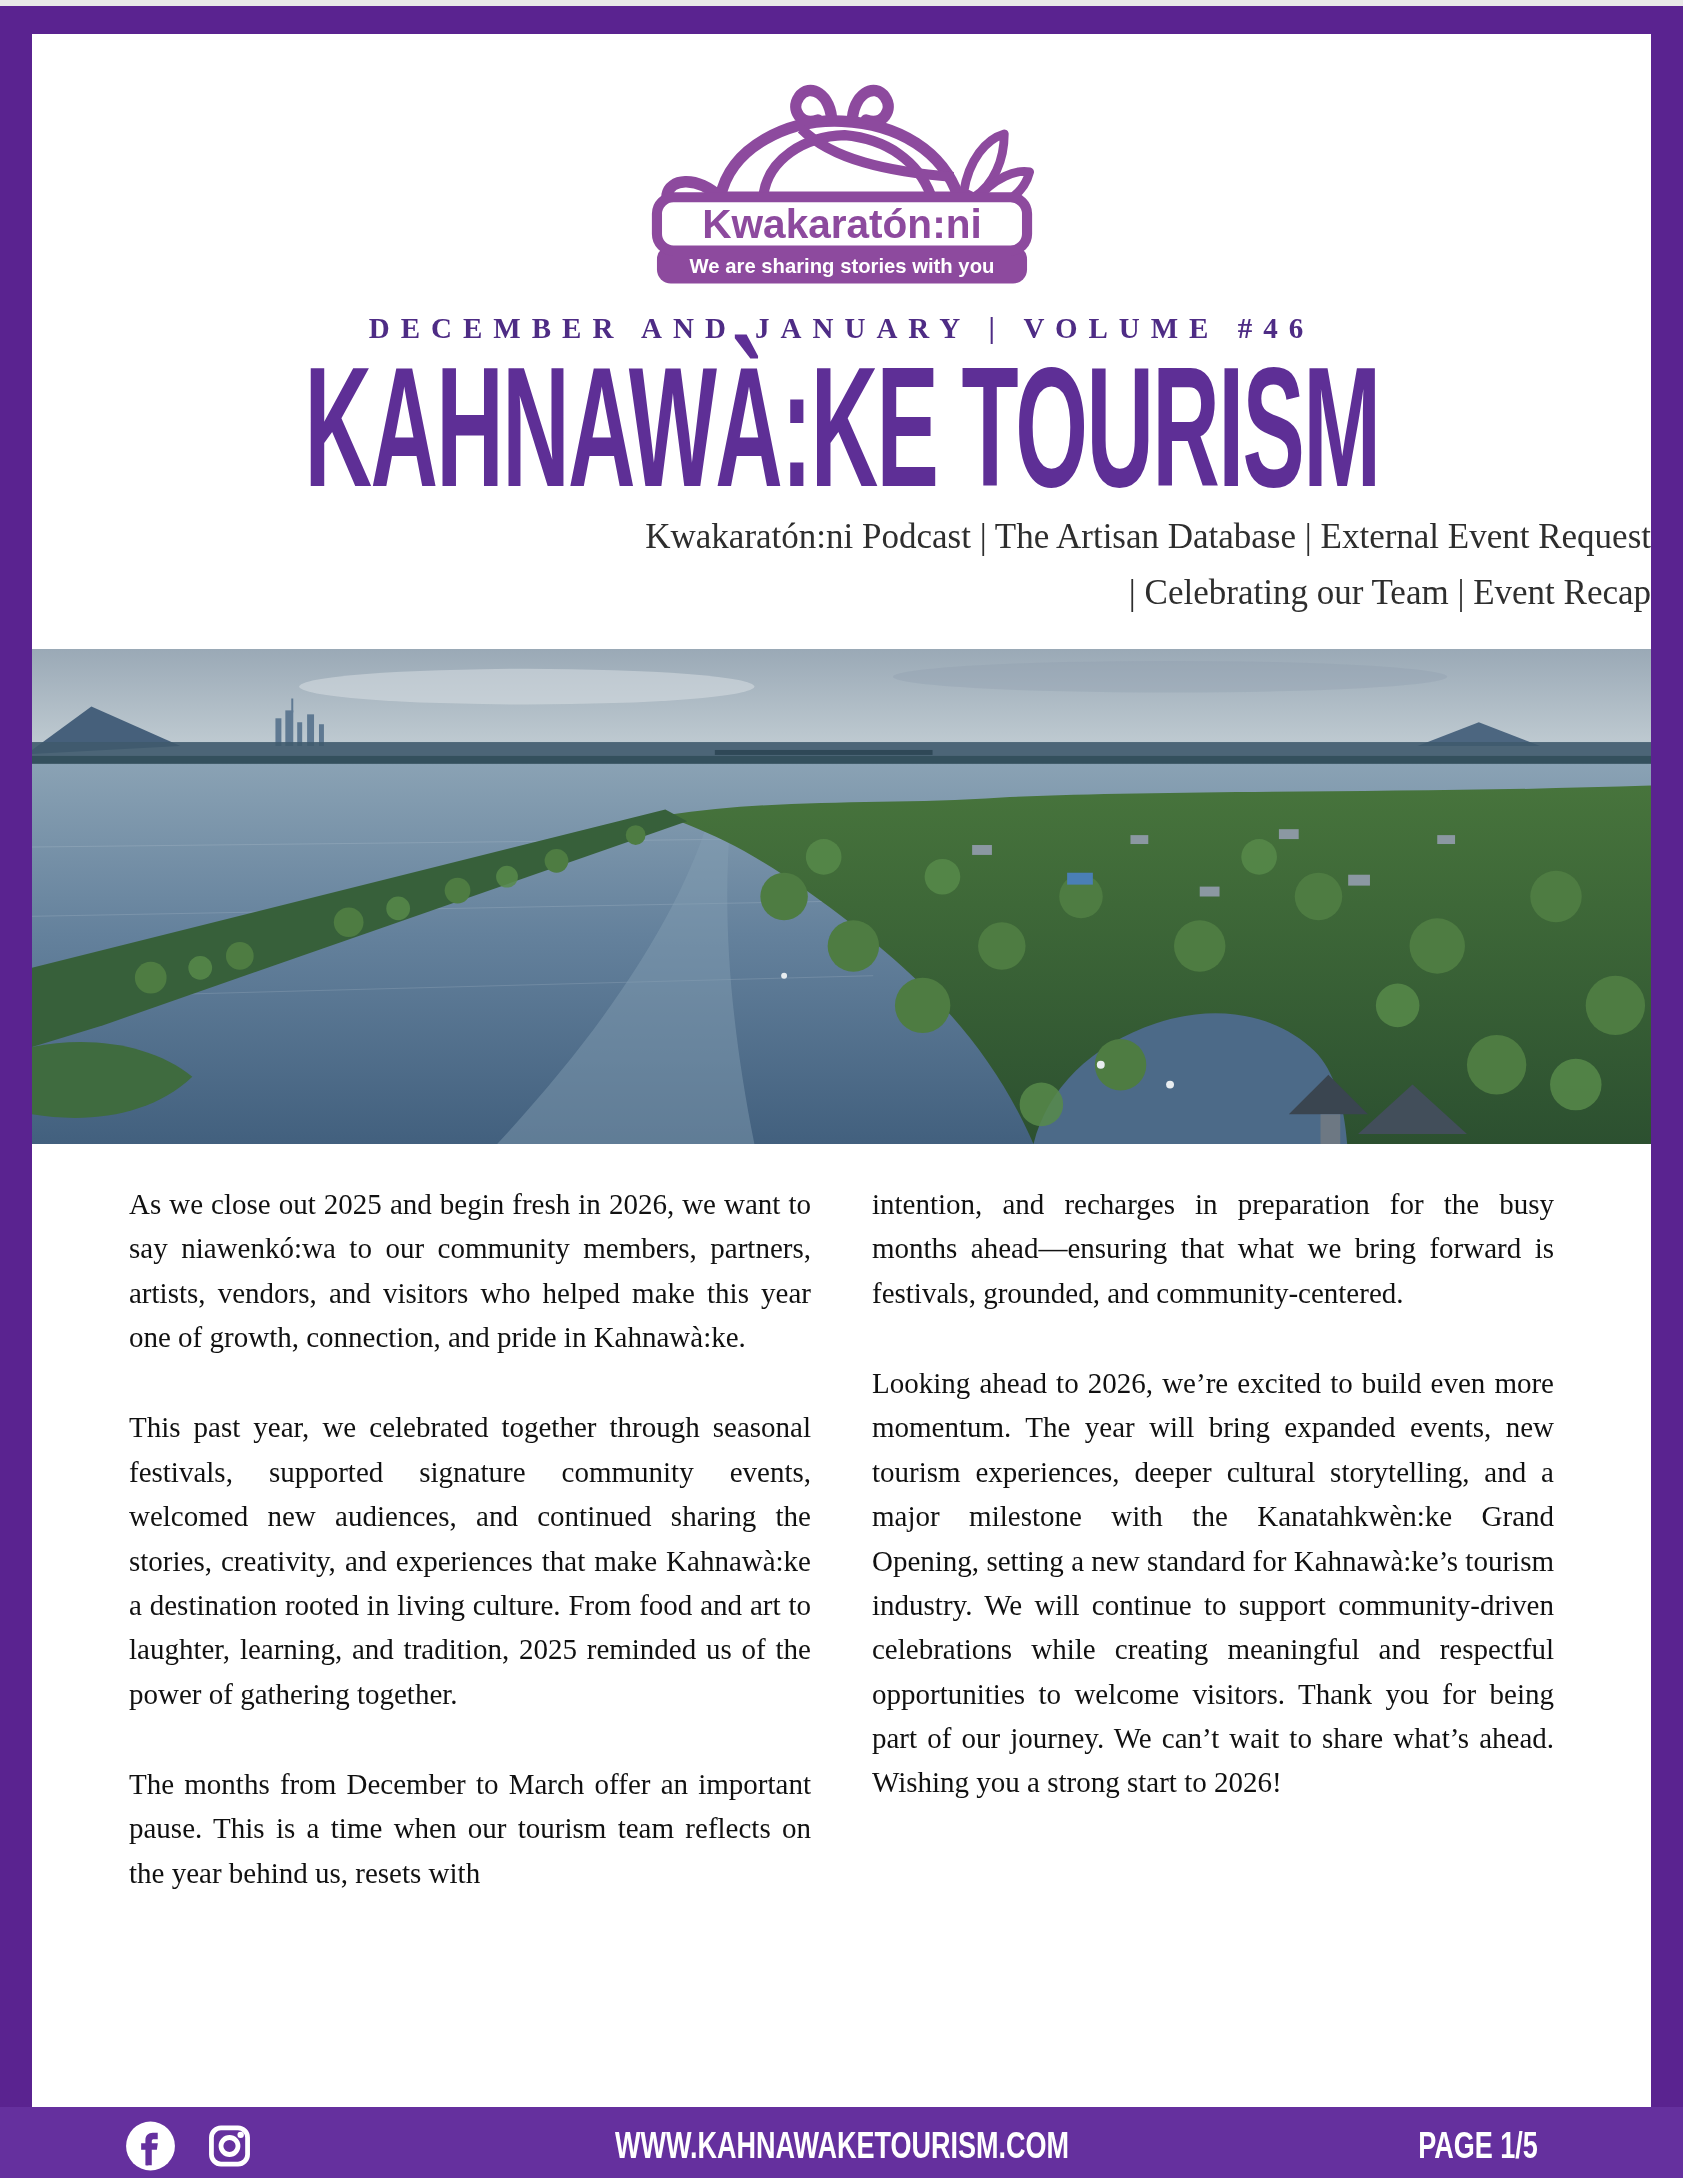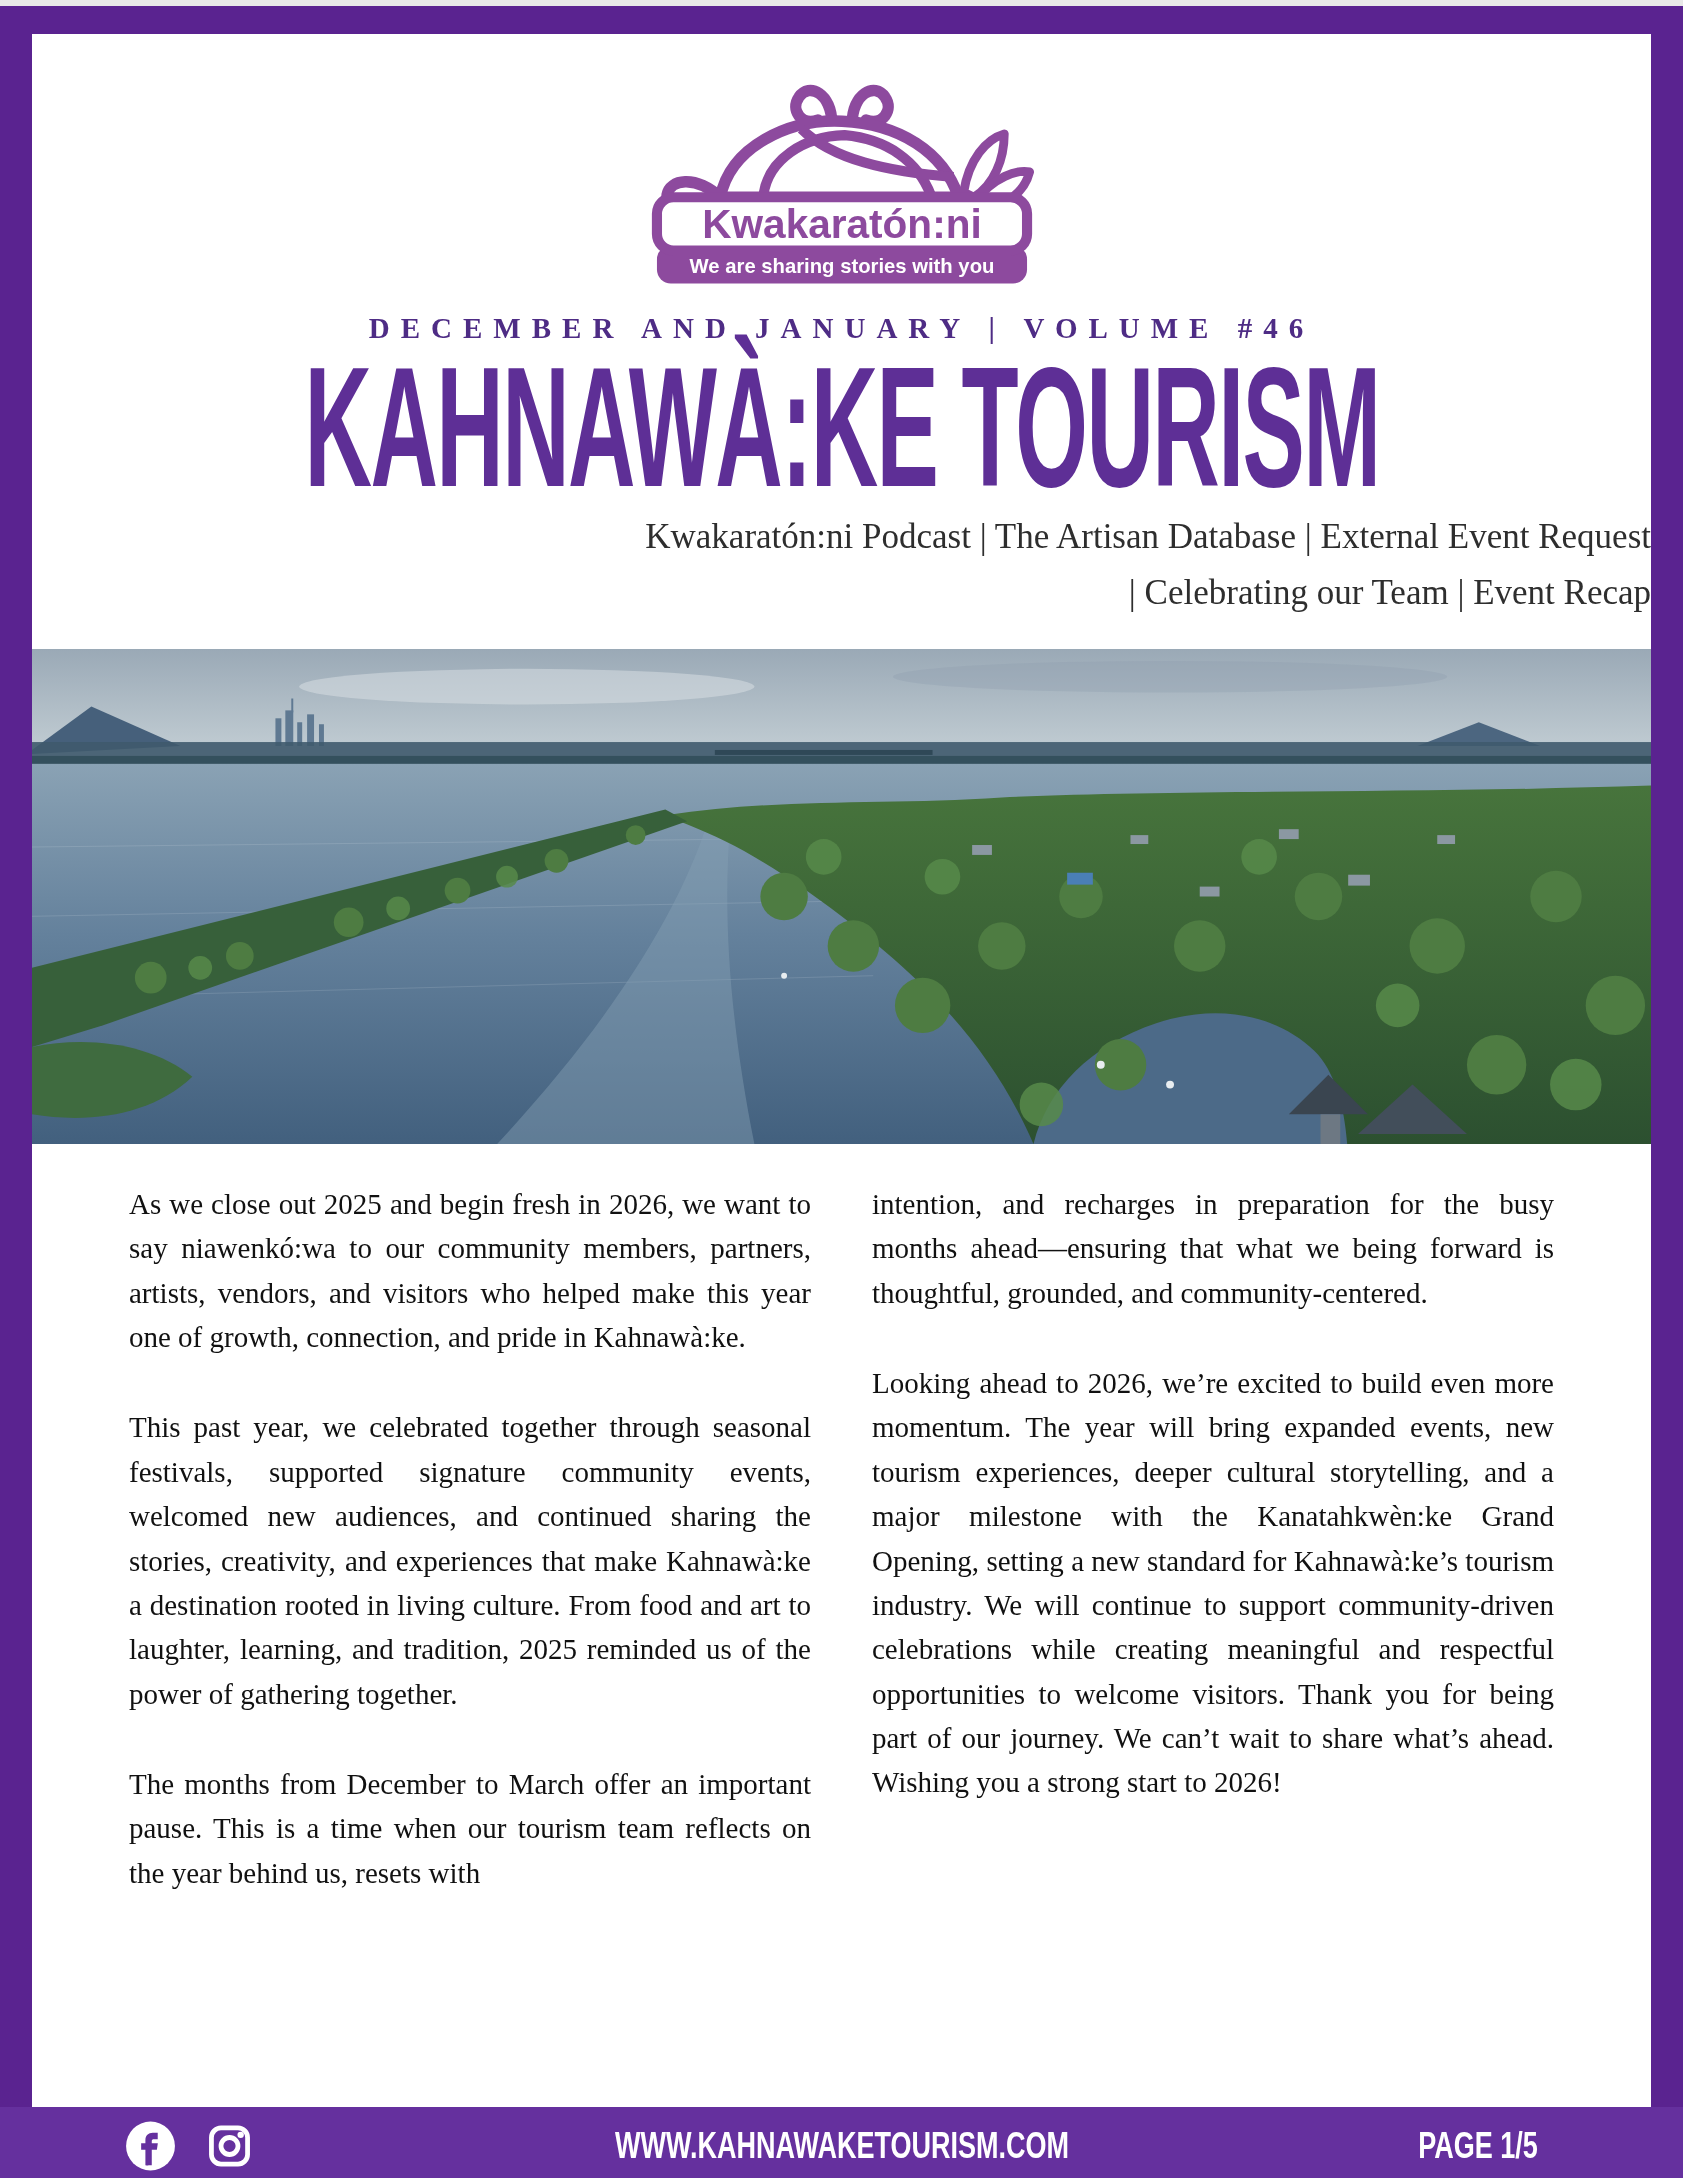--- a/index.html
+++ b/index.html
@@ -173,21 +173,21 @@
     </svg>
 
 
     <div class="columns">
       <div class="col">
         <p>As we close out 2025 and begin fresh in 2026, we want to say niawenkó:wa to our community members, partners, artists, vendors, and visitors who helped make this year one of growth, connection, and pride in Kahnawà:ke.</p>
         <p>This past year, we celebrated together through seasonal festivals, supported signature community events, welcomed new audiences, and continued sharing the stories, creativity, and experiences that make Kahnawà:ke a destination rooted in living culture. From food and art to laughter, learning, and tradition, 2025 reminded us of the power of gathering together.</p>
         <p>The months from December to March offer an important pause. This is a time when our tourism team reflects on the year behind us, resets with</p>
       </div>
       <div class="col">
-        <p>intention, and recharges in preparation for the busy months ahead—ensuring that what we being forward is thoughtful, grounded, and community-centered.</p>
+        <p>intention, and recharges in preparation for the busy months ahead—ensuring that what we bring forward is festivals, grounded, and community-centered.</p>
         <p>Looking ahead to 2026, we’re excited to build even more momentum. The year will bring expanded events, new tourism experiences, deeper cultural storytelling, and a major milestone with the Kanatahkwèn:ke Grand Opening, setting a new standard for Kahnawà:ke’s tourism industry. We will continue to support community-driven celebrations while creating meaningful and respectful opportunities to welcome visitors. Thank you for being part of our journey. We can’t wait to share what’s ahead. Wishing you a strong start to 2026!</p>
       </div>
     </div>
 
   </div>
 
   <div class="footer">
     <div class="social">
       <svg viewBox="0 0 48 48">
         <circle cx="24" cy="24" r="23" fill="#ffffff"></circle>

